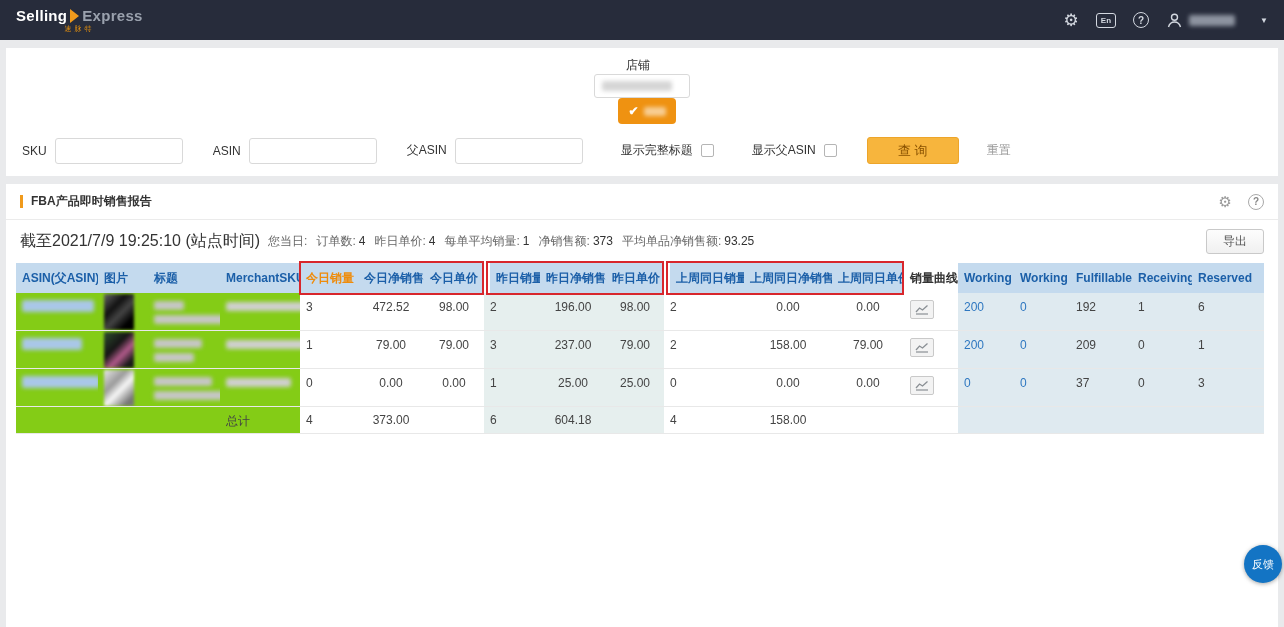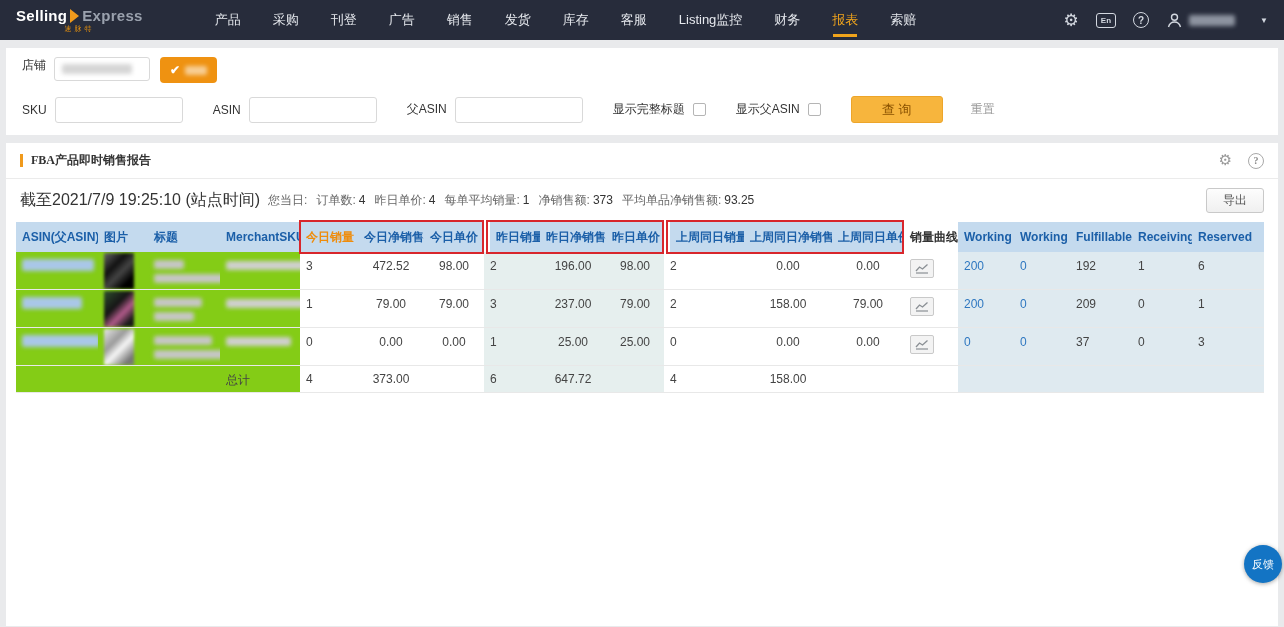--- a/index.html
+++ b/index.html
@@ -1,21 +1,21 @@
 <!DOCTYPE html>
 <html><head>
 <meta charset="utf-8">
 <style>
   * { box-sizing: border-box; }
   html,body { margin:0; padding:0; }
   body { font-family:"Liberation Sans","DejaVu Sans",sans-serif; background:#e9eaec; }
   .page { position:relative; width:1284px; height:627px; overflow:hidden; background:#e9eaec; }
 
   
-  .topbar { height:40px; background:#272c3b; display:flex; align-items:center; padding:0 16px;gap:36px; }
+  .topbar { height:40px; background:#272c3b; display:flex; align-items:center; padding:0 16px; }
   .logo { display:flex; flex-direction:column; line-height:1; margin-right:20px; cursor:pointer; }
   .logo-row { display:flex; align-items:center; }
   .logo-selling { color:#fff; font-weight:bold; font-size:15px; letter-spacing:.3px; }
   .logo-arrow { width:0; height:0; border-left:9px solid #f09a1c; border-top:7px solid transparent; border-bottom:7px solid transparent; margin:0 3px; }
   .logo-express { color:#9aa1ad; font-size:15px; font-weight:bold; letter-spacing:.3px; }
   .logo-sub { color:#e8920c; font-size:7px; letter-spacing:3px; margin-top:2px; align-self:center; }
   .nav { display:flex; align-items:center; height:40px; }
   .nav-item { color:#e6e9ee; font-size:13px; margin:0 16px; height:40px; line-height:40px; cursor:pointer; text-decoration:none; position:relative; white-space:nowrap; }
   .nav-item.active { color:#f0a41c; }
   .nav-item.active::after { content:""; position:absolute; left:1px; right:1px; bottom:3px; height:3px; background:#f0a41c; }
@@ -33,35 +33,35 @@
   .btn-blur { width:22px; height:9px; background:rgba(255,255,255,.55); }
   .asin-blur { height:12px; background:#a9c7e8; }
   .title-blur { background:#c6c6c6; height:9px; }
   .sku-blur { background:#cfcfcf; height:9px; }
   .w30{width:30px}.w40{width:40px}.w48{width:48px}.w58{width:58px}.w60{width:60px}
   .w65{width:65px}.w72{width:72px}.w78{width:78px}.w84{width:84px}.w92{width:92px}
 
   
   .card { background:#fff; margin:0 6px; }
   .filter-card { margin-top:8px; padding:9px 16px 12px; }
-  .filter-row1 { display:flex; align-items:flex-start; }
+  .filter-row1 { display:flex; align-items:center;flex-direction:column; }
   .f-label { font-size:12px; color:#333; margin-right:8px; white-space:nowrap; }
   .shop-input { width:96px; height:24px; border:1px solid #d9d9d9; border-radius:3px; display:flex; align-items:center; padding:0 7px; background:#fff; cursor:pointer; }
   .shop-confirm { margin-left:10px; background:#ef9211; border:none; border-radius:4px; height:26px; padding:0 10px; display:flex; align-items:center; gap:5px; color:#fff; cursor:pointer; }
   .check-glyph { font-size:12px; font-weight:bold; color:#fff; }
   .filter-row2 { display:flex; align-items:center; margin-top:13px; }
   .text-input { width:128px; height:26px; border:1px solid #d9d9d9; border-radius:3px; padding:0 7px; font-size:12px; color:#333; outline:none; }
   .gap-lg { margin-left:30px; }
-  .cb-label { font-size:12px; color:#333; margin-left:30px; }
+  .cb-label { font-size:12px; color:#333; margin-left:38px; }
   .cb { width:13px; height:13px; border:1px solid #b5b5b5; border-radius:2px; background:#fff; display:inline-block; margin-left:8px; cursor:pointer; flex:none; }
   .query-btn { margin-left:30px; width:92px; height:27px; background:#f7b53d; border:1px solid #eda52a; border-radius:3px; color:#8a5200; font-size:13px; cursor:pointer; }
   .reset-btn { margin-left:22px; background:none; border:none; color:#999; font-size:12px; cursor:pointer; }
 
   .report-card { margin-top:8px; height:483px; position:relative; }
-  .report-head { height:36px; display:flex; align-items:center; padding:0 14px; border-bottom:1px solid #ebebeb;font-family:Liberation Serif, serif; }
+  .report-head { height:36px; display:flex; align-items:center; padding:0 14px; border-bottom:1px solid #ebebeb; }
   .title-bar { width:3px; height:13px; background:#f09a1c; margin-right:8px; }
   .report-title { font-size:12px; font-weight:bold; color:#333; }
   .head-icons { margin-left:auto; display:flex; gap:16px; color:#999; align-items:center; }
   .gear2 { font-size:15px; line-height:1; cursor:pointer; }
   .help2 { width:16px; height:16px; border:1.5px solid #a9a9a9; border-radius:50%; font-size:10px; font-weight:bold; display:flex; align-items:center; justify-content:center; color:#888; cursor:pointer; }
 
   .summary-row { display:flex; align-items:center; padding:9px 14px 0;justify-content:flex-end; }
   .asof { font-size:16px; color:#333; white-space:nowrap; }
   .stats { font-size:12px; color:#666; margin-left:8px; display:flex; gap:9px; align-items:baseline; white-space:nowrap; }
   .stat-v { color:#333; margin-left:3px; }
@@ -107,34 +107,20 @@
 
   <header class="topbar">
     <div class="logo">
       <div class="logo-row">
         <span class="logo-selling">Selling</span>
         <span class="logo-arrow"></span>
         <span class="logo-express">Express</span>
       </div>
       <span class="logo-sub">速脉特</span>
     </div>
-    <nav class="nav">
-      <a class="nav-item">产品</a>
-      <a class="nav-item">采购</a>
-      <a class="nav-item">刊登</a>
-      <a class="nav-item">广告</a>
-      <a class="nav-item">销售</a>
-      <a class="nav-item">发货</a>
-      <a class="nav-item">库存</a>
-      <a class="nav-item">客服</a>
-      <a class="nav-item">Listing监控</a>
-      <a class="nav-item">财务</a>
-      <a class="nav-item active">报表</a>
-      <a class="nav-item">索赔</a>
-    </nav>
     <div class="topbar-right">
       <span class="gear-glyph">⚙</span>
       <span class="en-badge">En</span>
       <span class="help-badge">?</span>
       <span class="user-box">
         <svg width="17" height="17" viewBox="0 0 17 17">
           <circle cx="8.5" cy="5.2" r="3" fill="none" stroke="#d3d8e0" stroke-width="1.4"></circle>
           <path d="M2.5 15 C3.5 11.5 6 10 8.5 10 C11 10 13.5 11.5 14.5 15" fill="none" stroke="#d3d8e0" stroke-width="1.4"></path>
         </svg>
         <span class="blur user-blur"></span>
@@ -351,21 +337,21 @@
 
         <tr class="totals">
           <td class="tintA"></td>
           <td class="tintA"></td>
           <td class="tintA"></td>
           <td class="tintA">总计</td>
           <td>4</td>
           <td class="ctr">373.00</td>
           <td></td>
           <td class="tintB">6</td>
-          <td class="tintB ctr">647.72</td>
+          <td class="tintB ctr">604.18</td>
           <td class="tintB"></td>
           <td>4</td>
           <td class="ctr">158.00</td>
           <td></td>
           <td></td>
           <td class="tintC"></td>
           <td class="tintC"></td>
           <td class="tintC"></td>
           <td class="tintC"></td>
           <td class="tintC"></td>

